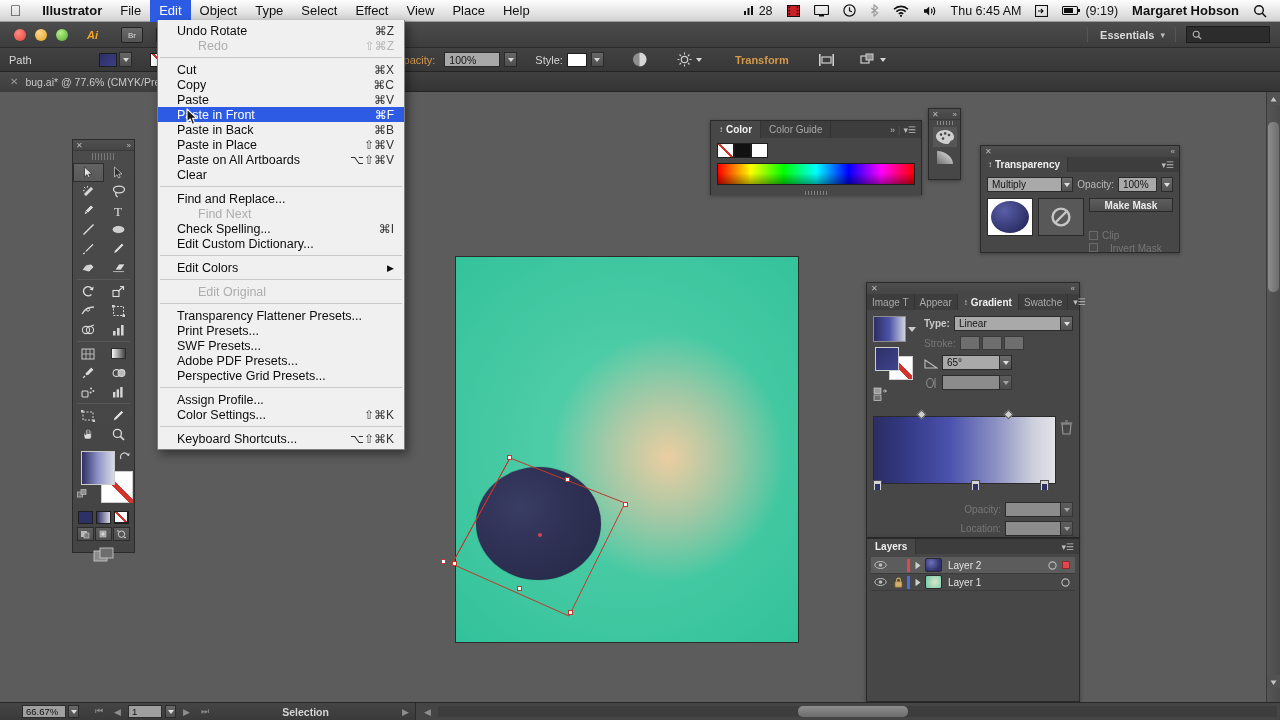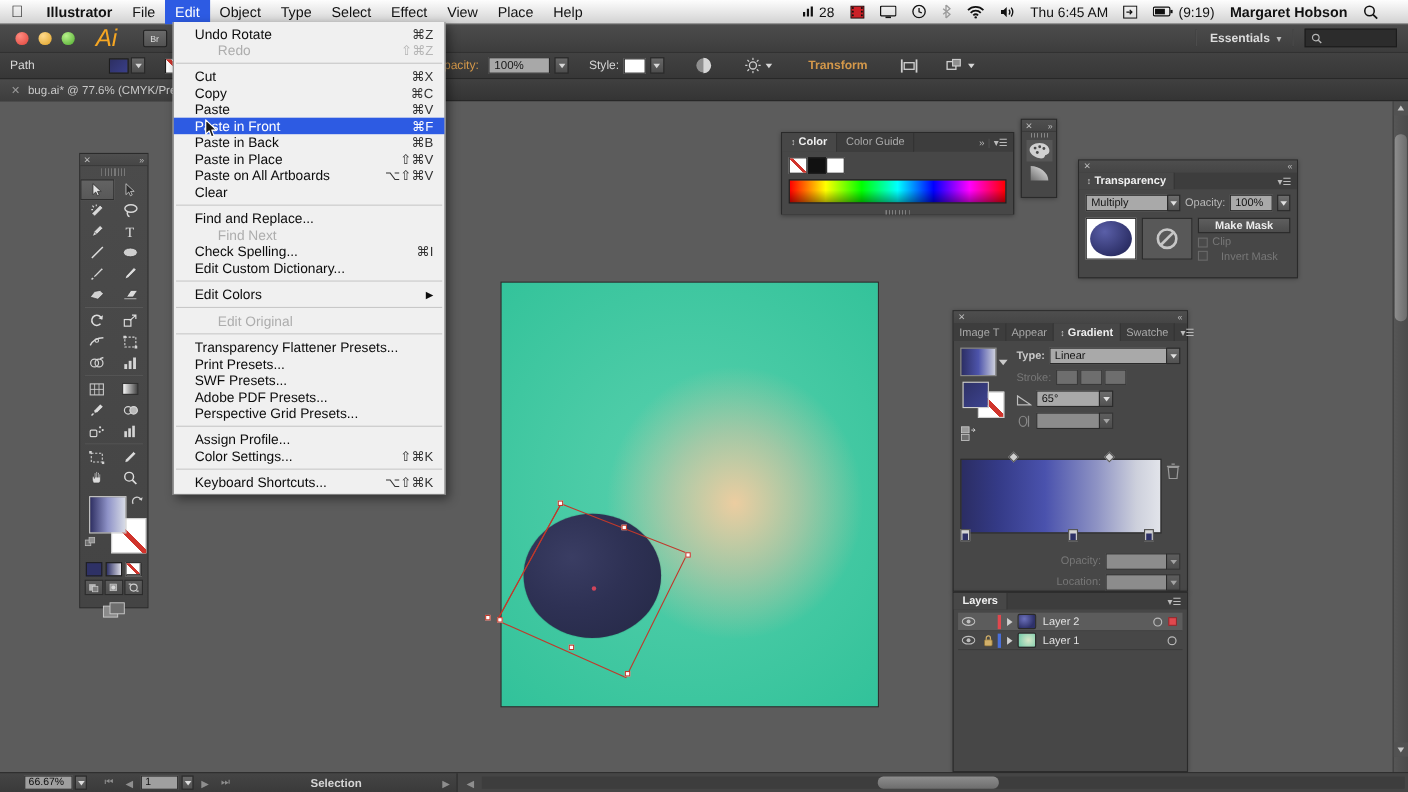--- a/index.html
+++ b/index.html
@@ -16,36 +16,36 @@
     position:absolute; left:0; top:0; width:1280px; height:22px;
     background:linear-gradient(#fdfdfd,#e4e4e4 60%,#d2d2d2);
     border-bottom:1px solid #9a9a9a;
     display:flex; align-items:center; font-size:13px; color:#111;
     z-index:60;
   }
   .macbar .apple{ padding:0 12px 0 10px; font-size:15px; line-height:1; }
   .macbar .mi{ padding:0 9px; height:22px; line-height:22px; white-space:nowrap;}
   .macbar .mi.bold{ font-weight:bold; }
   .macbar .mi.active{ background:#2d5be3; color:#fff; }
-  .macbar .right{ margin-left:auto; display:flex; align-items:center; padding-right:20px; }
+  .macbar .right{ margin-left:auto; display:flex; align-items:center; padding-right:6px; }
   .macbar .right .ri{ padding:0 7px; display:flex; align-items:center; gap:4px; font-size:12.5px;}
   .macbar .right .name{ font-weight:bold; font-size:13px; }
 
   
   .aititle{
     position:absolute; left:0; top:22px; width:1280px; height:26px;
     background:linear-gradient(#4c4c4c,#3d3d3d);
     border-bottom:1px solid #2a2a2a;
     display:flex; align-items:center; padding-left:14px; gap:9px; z-index:10;
   }
   .tl{ width:12px;height:12px;border-radius:50%; }
   .tl.r{background:radial-gradient(circle at 35% 30%,#ff8b80,#e0443b);}
   .tl.y{background:radial-gradient(circle at 35% 30%,#ffd98b,#e0a327);}
   .tl.g{background:radial-gradient(circle at 35% 30%,#b8f08b,#4dab2c);}
-  .ailogo{ color:#f5a623; font-weight:normal; font-size:22px; font-style:italic; margin-left:10px;}
+  .ailogo{ color:#f5a623; font-weight:bold; font-size:11px; font-style:italic; margin-left:10px;}
   .brbtn{
     margin-left:14px; width:22px;height:16px; border:1px solid #222;
     background:linear-gradient(#6a6a6a,#535353); border-radius:2px;
     font-size:8px; color:#ddd; text-align:center; line-height:15px;
   }
   .stbtn{ margin-left:4px; width:22px;height:16px;border:1px solid #222;
     background:linear-gradient(#6a6a6a,#535353); border-radius:2px;}
 
   .ctrlbar{
     position:absolute; left:0; top:48px; width:1280px; height:24px;
@@ -773,21 +773,21 @@
           <div style="width:38px;height:32px;border-radius:50%;background:radial-gradient(ellipse at 35% 30%,#5a5fa8,#2e3169 70%,#22254d);"></div>
         </div>
         <div style="width:46px;height:38px;background:#585858;border:1px solid #2a2a2a;display:flex;align-items:center;justify-content:center;">
           <svg width="22" height="22" viewBox="0 0 22 22">
               <circle cx="11" cy="11" r="8.4" fill="none" stroke="#c6c6c6" stroke-width="2.4"></circle>
               <line x1="5" y1="17" x2="17" y2="5" stroke="#c6c6c6" stroke-width="2.4"></line>
             </svg>
         </div>
         <div style="flex:1;">
           <div class="btn3d" style="height:14px;">Make Mask</div>
-          <div style="display:flex;align-items:center;gap:4px;margin-top:3px;">
+          <div style="display:flex;align-items:center;gap:4px;margin-top:18px;">
             <span class="chk"></span>
             <span class="plabel dim">Clip</span>
           </div>
           <div style="display:flex;gap:12px;margin-top:2px;">
             <span class="chk"></span>
             <span class="plabel dim">Invert Mask</span>
           </div>
         </div>
       </div>
     </div>

